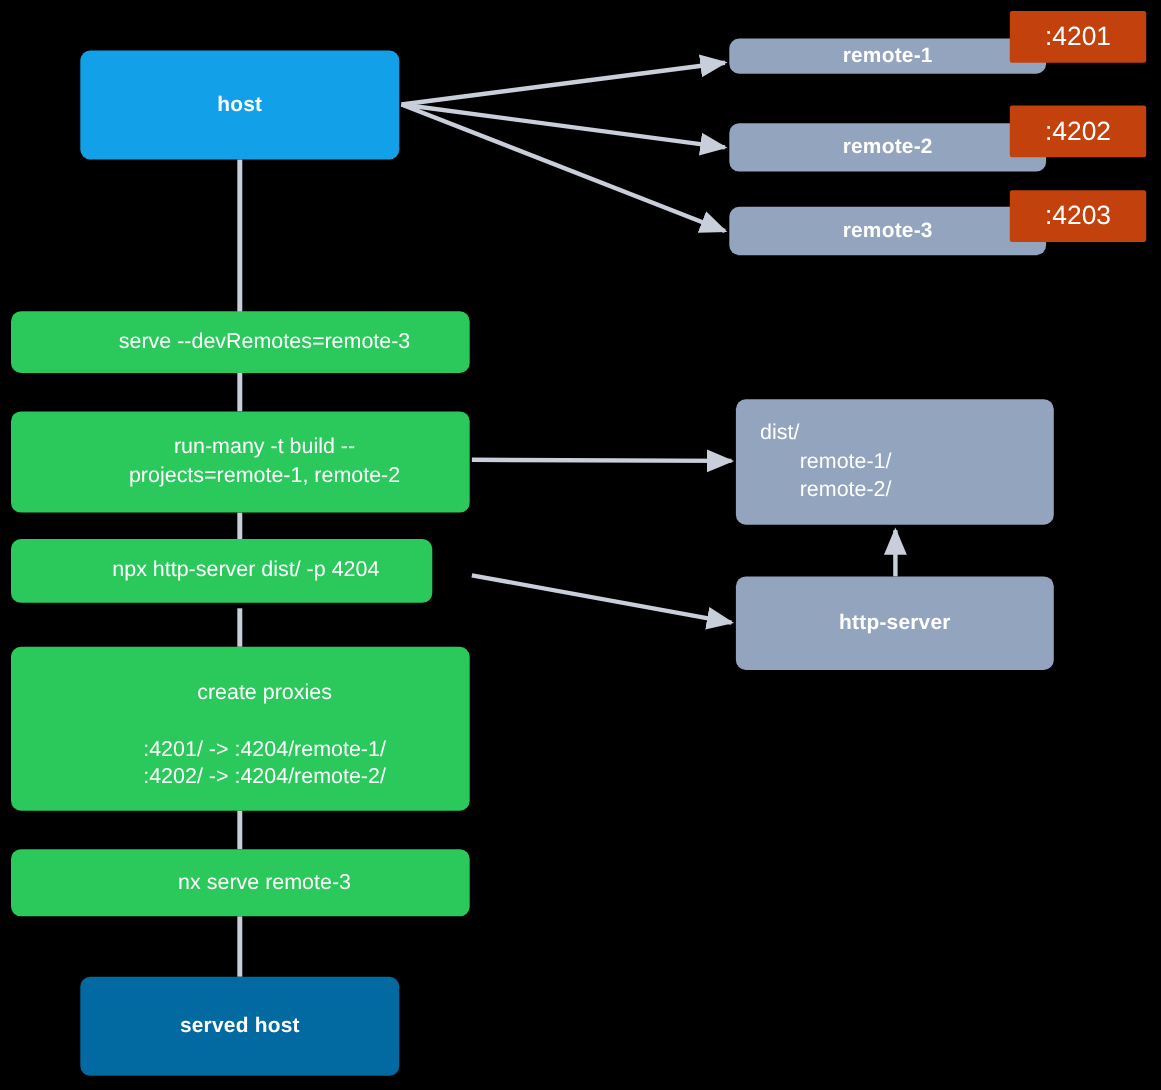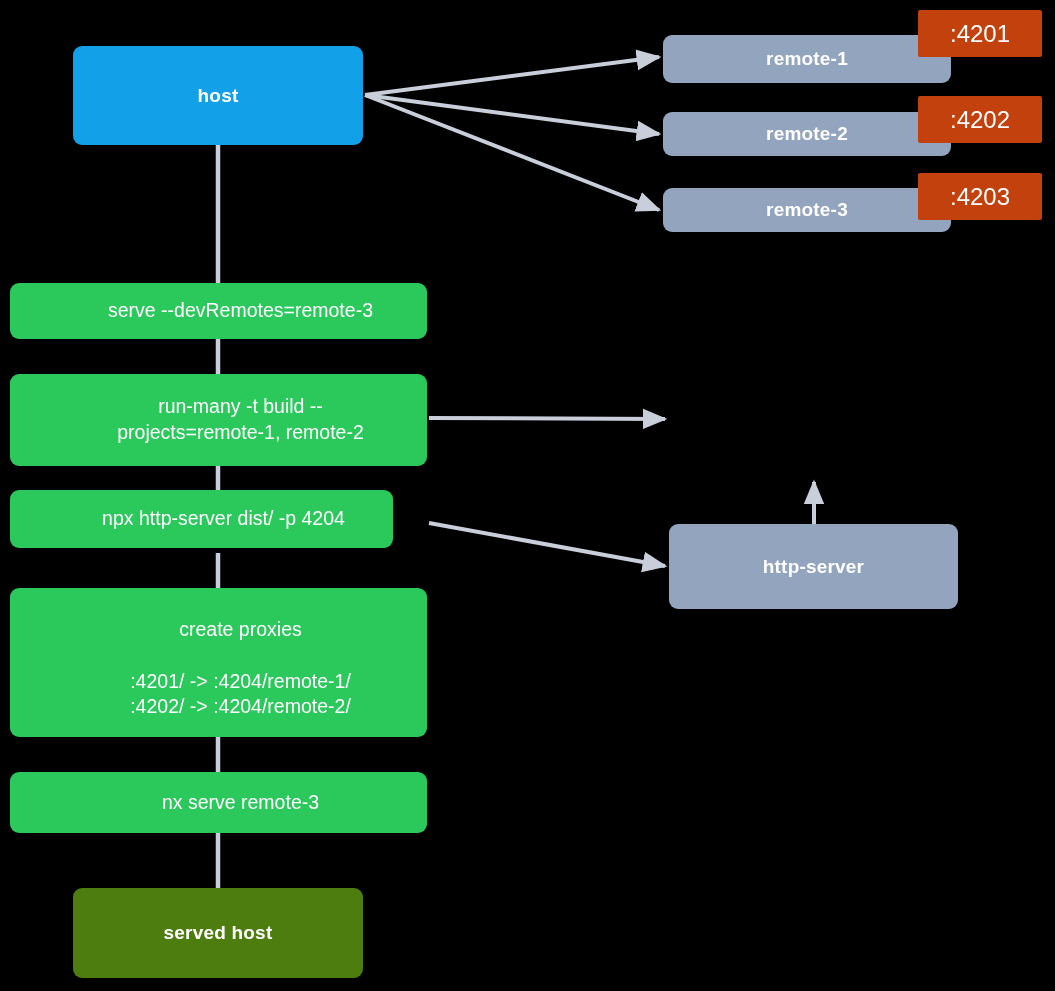--- a/index.html
+++ b/index.html
@@ -39,21 +39,21 @@
     line-height: 1.32;
     white-space: pre-line;
   }
   .node-host {
     background: #12A0E8;
     font-weight: bold;
     font-size: 19px;
     letter-spacing: 0.2px;
   }
   .node-served {
-    background: #4d7c0f;
+    background: #0369a1;
     font-weight: bold;
     font-size: 19px;
     letter-spacing: 0.2px;
   }
   .node-cmd {
     background: #2BC85C;
     font-weight: normal;
     font-size: 19.5px;
     padding-left: 44px;
   }
@@ -128,21 +128,21 @@
       <line x1="429" y1="418" x2="665" y2="419"></line>
       <line x1="429" y1="523" x2="665" y2="566"></line>
       <line x1="814" y1="524" x2="814" y2="482"></line>
     </g>
   </svg>
 
   <div class="node node-host" style="left:73px; top:46px; width:290px; height:99px;">
     <span>host</span>
   </div>
 
-  <div class="node node-remote" style="left:663px; top:35px; width:288px; height:48px;">
+  <div class="node node-remote" style="left:663px; top:35px; width:288px; height:32px;">
     <span>remote-1</span>
   </div>
   <div class="badge" style="left:918px; top:10px; width:124px; height:47px;">
     <span>:4201</span>
   </div>
 
   <div class="node node-remote" style="left:663px; top:112px; width:288px; height:44px;">
     <span>remote-2</span>
   </div>
   <div class="badge" style="left:918px; top:96px; width:124px; height:47px;">
@@ -176,18 +176,23 @@
   </div>
 
   <div class="node node-cmd" style="left:10px; top:772px; width:417px; height:61px;">
     <span>nx serve remote-3</span>
   </div>
 
   <div class="node node-served" style="left:73px; top:888px; width:290px; height:90px;">
     <span>served host</span>
   </div>
 
+  <div class="node node-artifact" style="left:669px; top:363px; width:289px; height:114px;">
+    <span class="artifact-root">dist/</span>
+    <span class="artifact-child">remote-1/</span>
+    <span class="artifact-child">remote-2/</span>
+  </div>
 
   <div class="node node-remote" style="left:669px; top:524px; width:289px; height:85px;">
     <span>http-server</span>
   </div>
 
 </div>
 
 </body></html>

